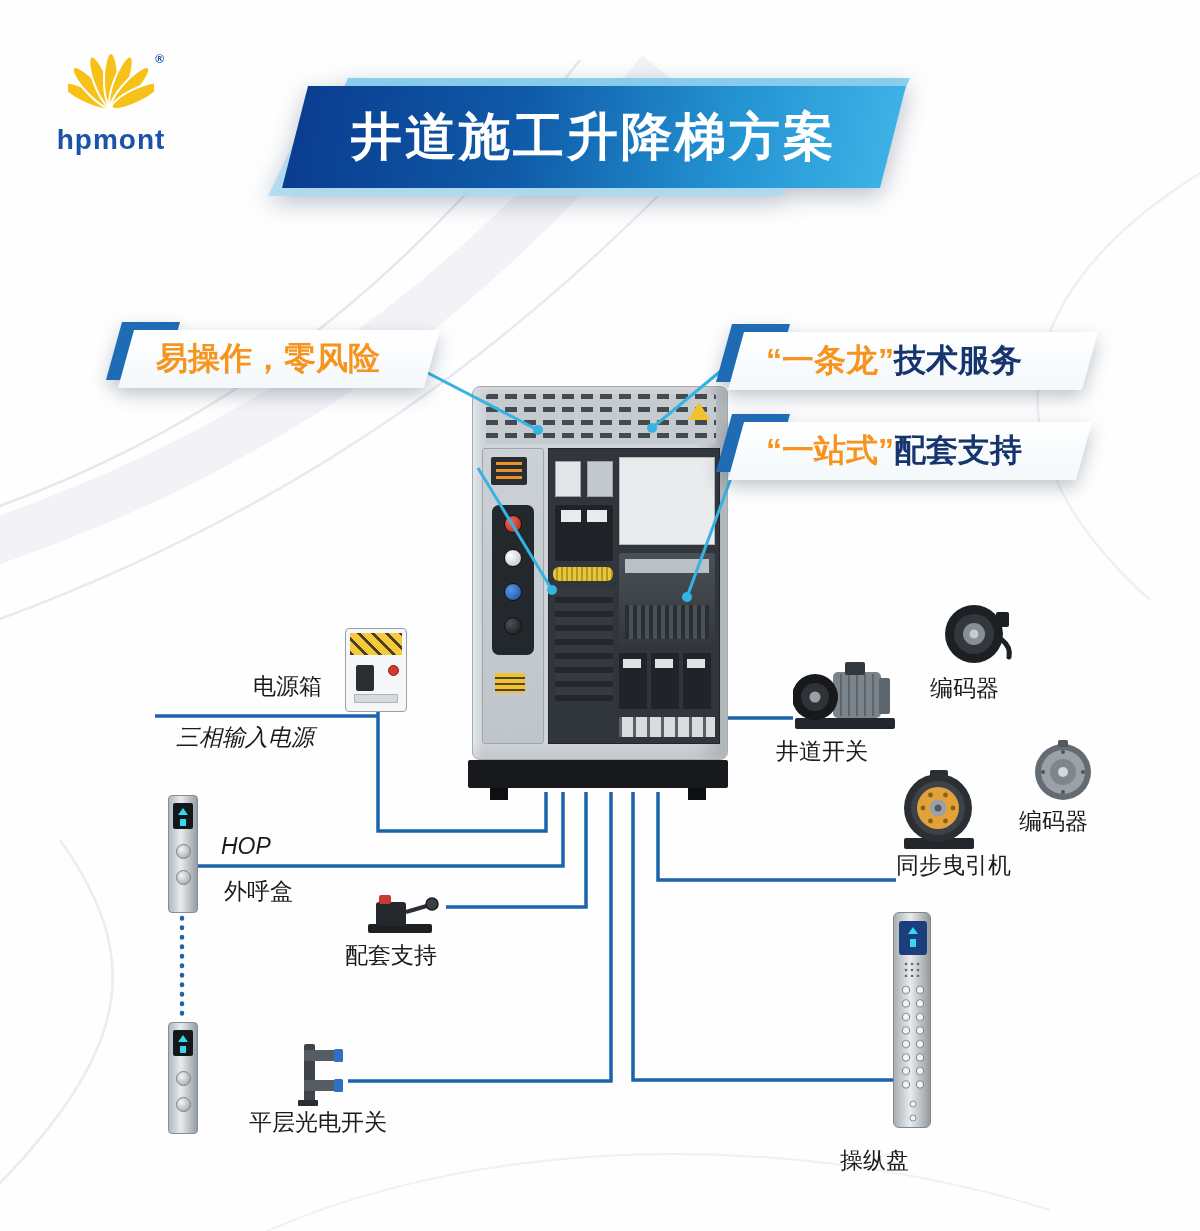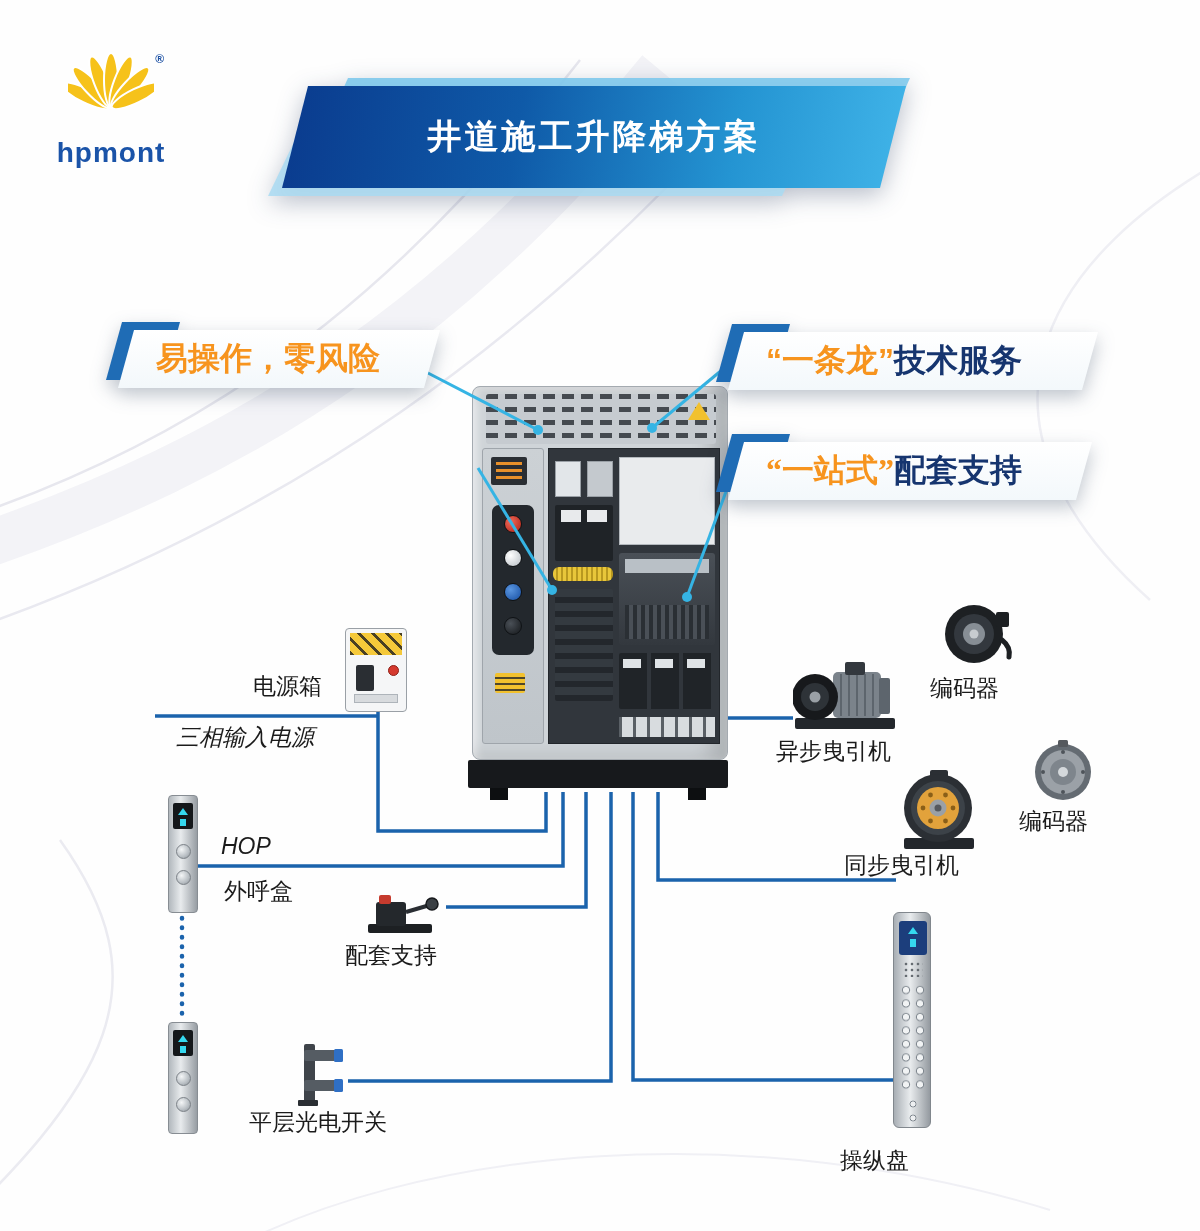--- a/index.html
+++ b/index.html
@@ -8,50 +8,50 @@
   .page { position:relative; width:1200px; height:1231px; background:#fefefe; overflow:hidden; }
   svg.bg { position:absolute; left:0; top:0; z-index:0; }
   svg.lines { position:absolute; left:0; top:0; z-index:1; }
   svg.callouts { position:absolute; left:0; top:0; z-index:5; pointer-events:none; }
   .device { position:absolute; z-index:2; }
   .lbl { position:absolute; z-index:3; font-size:23px; color:#1b1b1b; white-space:nowrap; }
 
   
   .logo { position:absolute; left:44px; top:50px; width:134px; text-align:center; z-index:4; }
   .logo-reg { position:absolute; right:14px; top:2px; font-size:12px; color:#1a4fa3; font-weight:bold; }
-  .logo-text { font-size:28px; font-weight:bold; color:#1a53a8; letter-spacing:1px; margin-top:19px; }
+  .logo-text { font-size:28px; font-weight:bold; color:#1a53a8; letter-spacing:1px; margin-top:6px; }
 
   
   .title-wrap { position:absolute; left:282px; top:86px; width:624px; height:102px; z-index:6;
                 filter:drop-shadow(0 7px 12px rgba(20,40,80,.30)); }
   .title-back-a { position:absolute; left:40px; top:-8px; width:588px; height:58px; background:#7ec9ec; opacity:.9;
                   clip-path:polygon(26px 0, 100% 0, calc(100% - 26px) 100%, 0 100%); }
   .title-back-b { position:absolute; left:-14px; top:56px; width:540px; height:54px; background:#a9daf2; opacity:.85;
                   clip-path:polygon(26px 0, 100% 0, calc(100% - 26px) 100%, 0 100%); }
   .title-main { position:absolute; inset:0;
                 clip-path:polygon(26px 0, 100% 0, calc(100% - 26px) 100%, 0 100%);
                 background:linear-gradient(100deg,#0a3a8d 0%,#0f5aa8 38%,#2494d2 72%,#41b5e9 100%);
                 display:flex; align-items:center; justify-content:center; }
-  .title-text { font-size:34px; font-weight:bold; color:#ffffff; letter-spacing:3px; }
+  .title-text { font-size:51px; font-weight:bold; color:#ffffff; letter-spacing:3px; }
 
   
   .feat { position:absolute; height:58px; z-index:6; filter:drop-shadow(0 7px 9px rgba(30,50,80,.28)); }
   .feat-back { position:absolute; left:-12px; top:-8px; width:74px; height:58px; background:#1f6cb5;
                clip-path:polygon(16px 0, 100% 0, calc(100% - 16px) 100%, 0 100%); }
   .feat-front { position:absolute; inset:0;
                 clip-path:polygon(16px 0, 100% 0, calc(100% - 16px) 100%, 0 100%);
                 background:linear-gradient(180deg,#ffffff,#f3f8fb);
                 display:flex; align-items:center; }
   .feat-text { padding-left:38px; font-size:32px; font-weight:bold; white-space:nowrap; }
   .feat-accent { color:#f7941e; }
   .feat-rest { color:#16356f; }
   .feat1 { left:118px; top:330px; width:322px; }
   .feat2 { left:112px; top:440px; width:372px; }
   .feat3 { left:728px; top:332px; width:370px; }
-  .feat4 { left:728px; top:442px; width:364px;font-family:Liberation Serif, serif; }
+  .feat4 { left:728px; top:422px; width:364px; }
 
   
   .cabinet { position:absolute; left:466px; top:384px; width:268px; height:418px; z-index:2; }
   .cabinet div { position:absolute; }
   .cab-body { left:6px; top:2px; width:256px; height:374px; background:#cfd4d8;
               border:1.5px solid #a4aab0; border-radius:8px;
               box-shadow:inset -16px 0 20px rgba(0,0,0,.16), inset 3px 3px 8px rgba(255,255,255,.65); }
   .cab-vents { left:20px; top:10px; width:230px; height:50px; border-radius:3px;
                background-color:#c6cbd0;
                background-image:
@@ -142,21 +142,21 @@
   
   .lbl-power   { left:253px; top:671px; }
   .lbl-phase   { left:176px; top:722px;font-style:italic; }
   .lbl-hop     { left:221px; top:833px;font-style:italic; }
   .lbl-callbox { left:224px; top:876px; }
   .lbl-hoistsw { left:345px; top:940px; }
   .lbl-level   { left:249px; top:1107px; }
   .lbl-cop     { left:840px; top:1145px; }
   .lbl-enc-t   { left:930px; top:673px; }
   .lbl-async   { left:776px; top:736px; }
-  .lbl-sync    { left:844px; top:850px; }
+  .lbl-sync    { left:896px; top:850px; }
   .lbl-enc-r   { left:1019px; top:806px; }
 </style>
 </head>
 <body>
 
 <div class="page">
 
   <svg class="bg" width="1200" height="1231" viewBox="0 0 1200 1231">
     <path d="M-60,560 C270,455 470,300 660,70" stroke="#f3f3f7" stroke-width="46" fill="none"></path>
     <path d="M-40,520 C260,420 430,250 580,60" stroke="#e7e7ee" stroke-width="2.5" fill="none"></path>
@@ -389,21 +389,21 @@
   </div>
 
   <div class="lbl lbl-power">电源箱</div>
   <div class="lbl lbl-phase">三相输入电源</div>
   <div class="lbl lbl-hop">HOP</div>
   <div class="lbl lbl-callbox">外呼盒</div>
   <div class="lbl lbl-hoistsw">配套支持</div>
   <div class="lbl lbl-level">平层光电开关</div>
   <div class="lbl lbl-cop">操纵盘</div>
   <div class="lbl lbl-enc-t">编码器</div>
-  <div class="lbl lbl-async">异步曳引机</div>
+  <div class="lbl lbl-async">井道开关</div>
   <div class="lbl lbl-sync">同步曳引机</div>
   <div class="lbl lbl-enc-r">编码器</div>
 
   <svg class="callouts" width="1200" height="1231" viewBox="0 0 1200 1231">
     <g stroke="#35b4e4" stroke-width="3" fill="none">
       <line x1="426" y1="372" x2="538" y2="430"></line>
       <line x1="478" y1="468" x2="552" y2="590"></line>
       <line x1="734" y1="360" x2="652" y2="428"></line>
       <line x1="734" y1="470" x2="687" y2="597"></line>
     </g>

